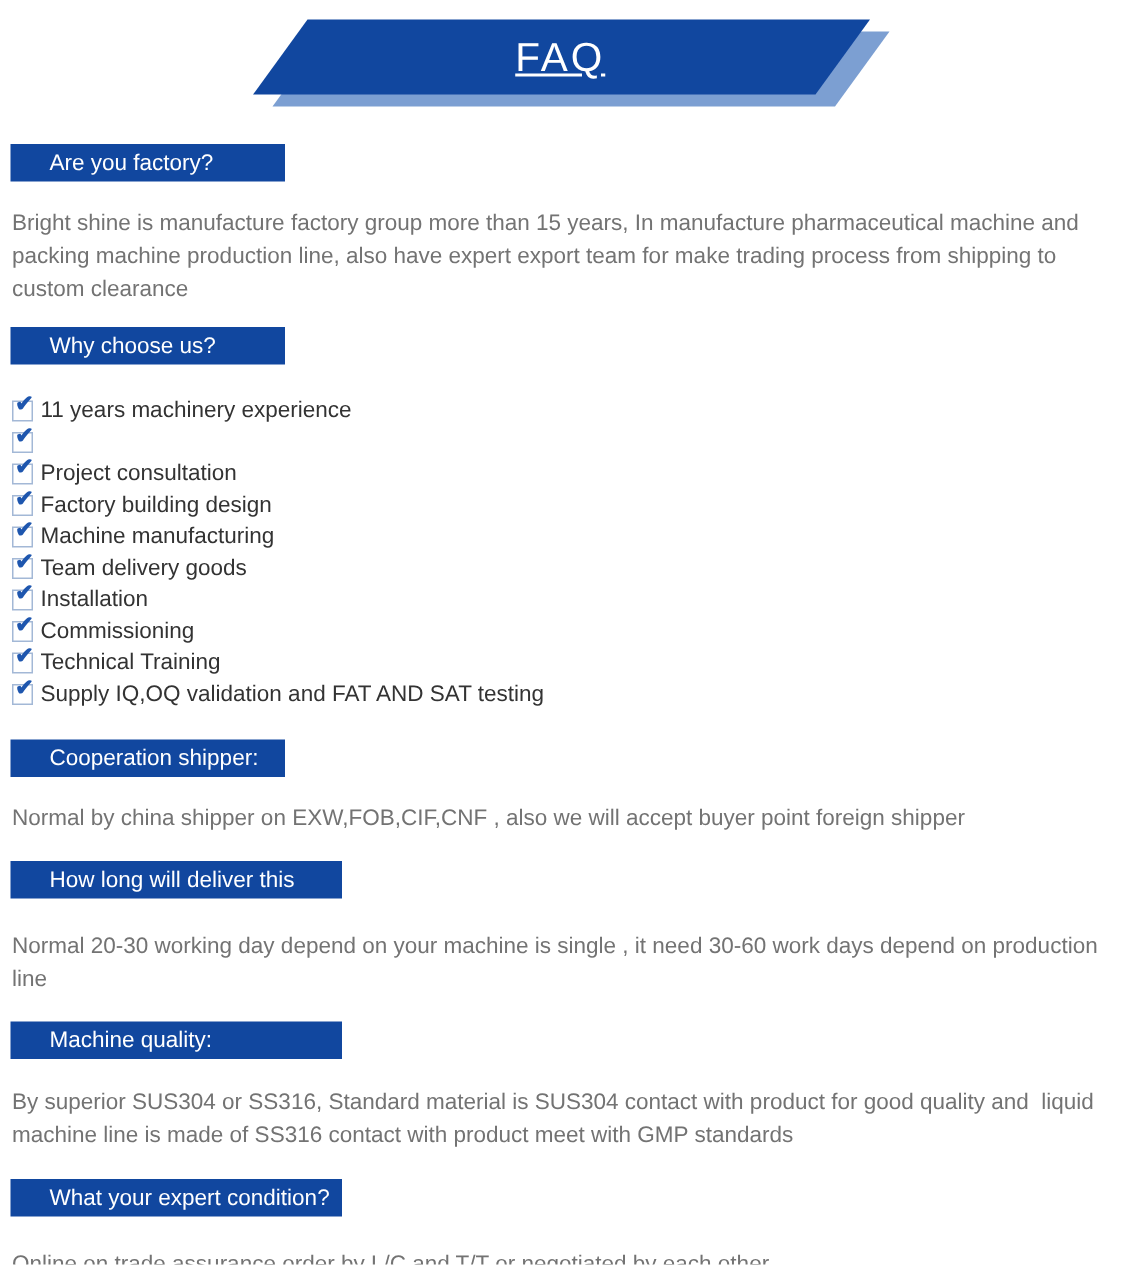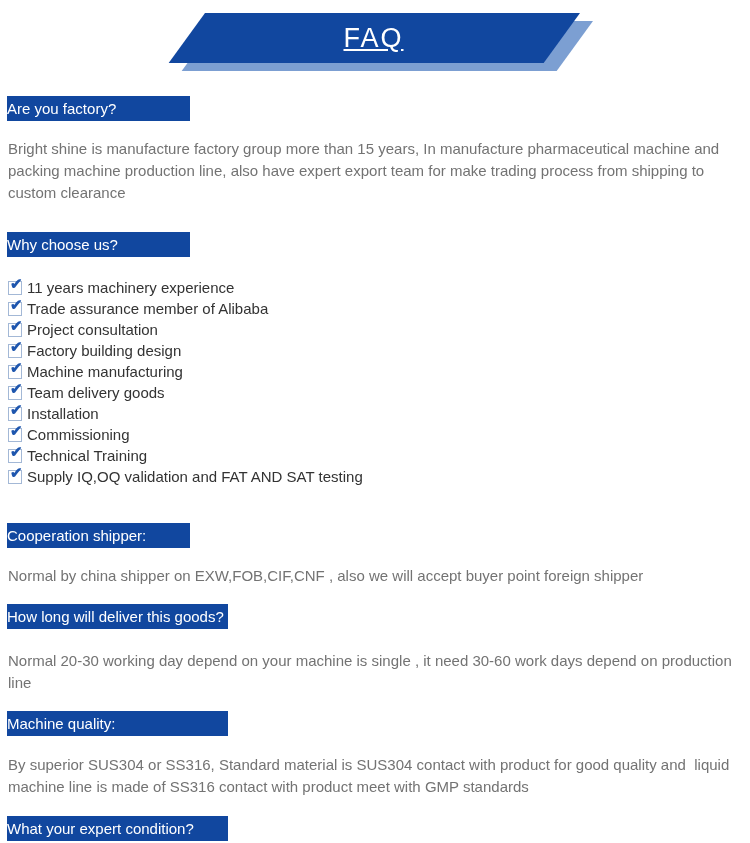--- a/index.html
+++ b/index.html
@@ -51,21 +51,21 @@
     font-size: 27px;
     letter-spacing: 2px;
     text-decoration: underline;
   }
 
   
   .section-header {
     margin-left: 7px;
     height: 25px;
     line-height: 25px;
-    padding-left: 0;
+    padding-left: 26px;
     box-sizing: border-box;
     background: #11479f;
     color: #ffffff;
     font-size: 15px;
   }
   .hdr-narrow { width: 183px; }
   .hdr-wide   { width: 221px; }
 
   
   .body-text {
@@ -105,22 +105,22 @@
     top: -6px;
     color: #1e56ae;
     font-size: 15px;
     font-weight: bold;
     line-height: 1;
   }
 
   
   .mt-h1 { margin-top: 24px; }
   .mt-p1 { margin-top: 17px; }
-  .mt-h2 { margin-top: 28px; }
-  .mt-h3 { margin-top: 36px; }
+  .mt-h2 { margin-top: 14px; }
+  .mt-h3 { margin-top: 20px; }
   .mt-p3 { margin-top: 17px; }
   .mt-h4 { margin-top: 17px; }
   .mt-p4 { margin-top: 21px; }
   .mt-h5 { margin-top: 17px; }
   .mt-p5 { margin-top: 18px; }
   .mt-h6 { margin-top: 18px; }
   .mt-p6 { margin-top: 21px; }
 </style>
 </head>
 <body>
@@ -141,21 +141,20 @@
     <li class="check-item">
       <span class="checkbox">
           <span class="glyph">✔</span>
         </span>
       <span>11 years machinery experience</span>
     </li>
     <li class="check-item">
       <span class="checkbox">
           <span class="glyph">✔</span>
         </span>
-      <span>Trade assurance member of Alibaba</span>
     </li>
     <li class="check-item">
       <span class="checkbox">
           <span class="glyph">✔</span>
         </span>
       <span>Project consultation</span>
     </li>
     <li class="check-item">
       <span class="checkbox">
           <span class="glyph">✔</span>

